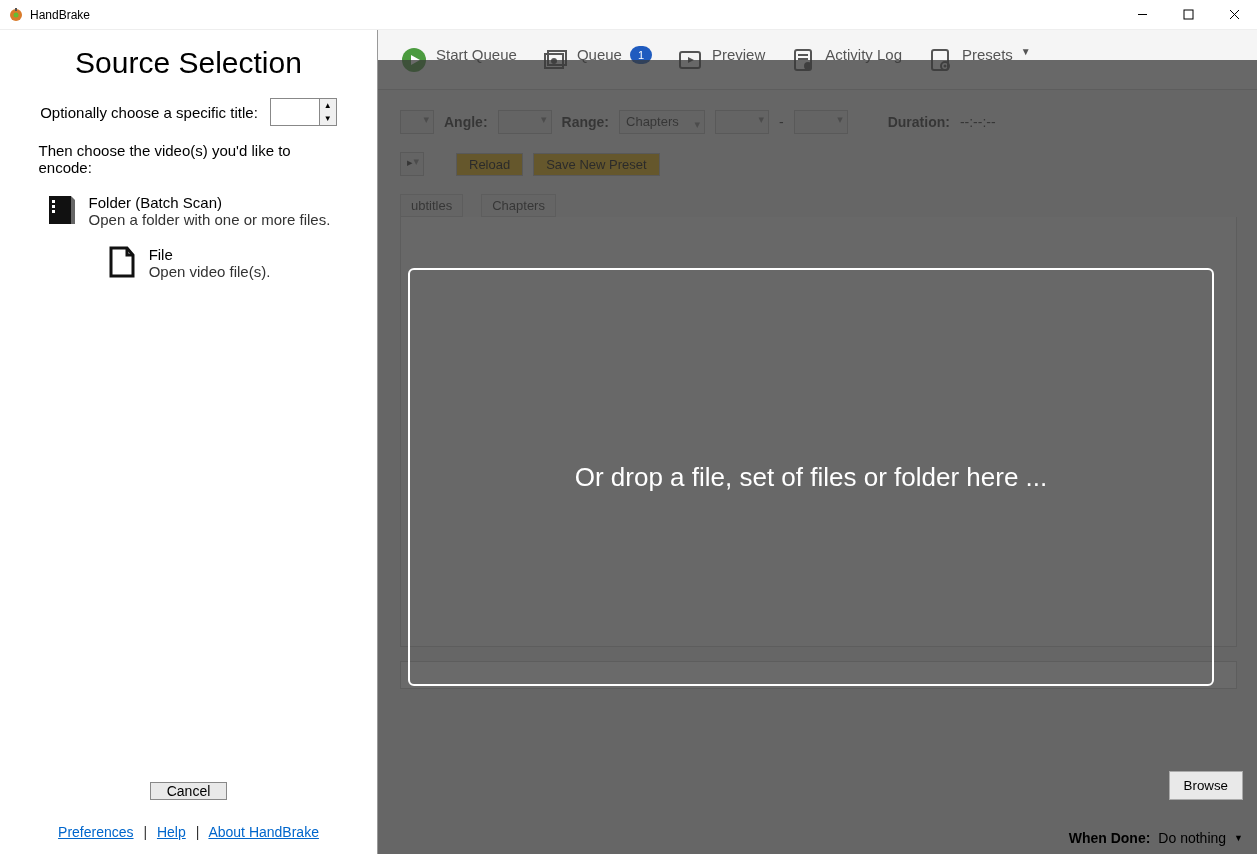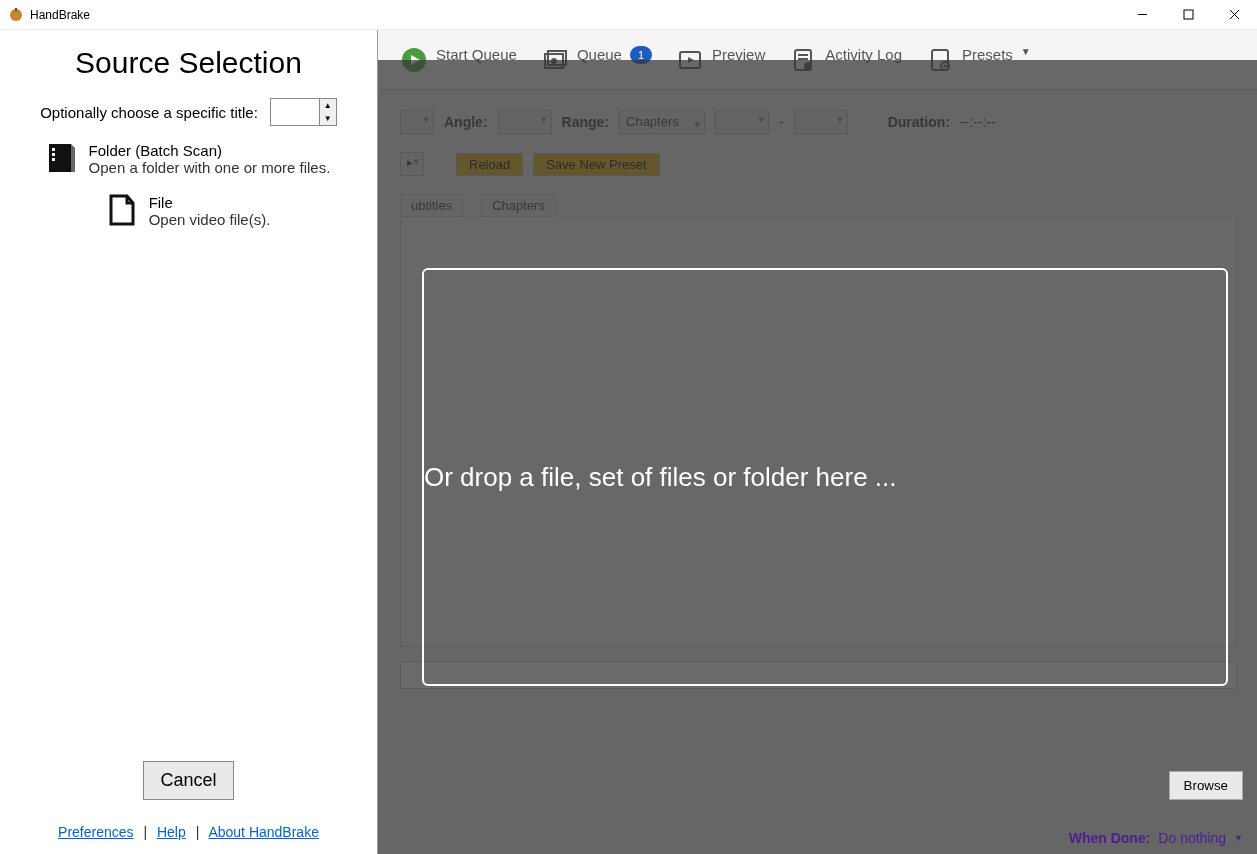--- a/index.html
+++ b/index.html
@@ -100,45 +100,45 @@
     .spin .spin-btns { display:flex; flex-direction:column; border-left:1px solid #888; }
     .spin .spin-btns button { width:16px; height:13px; border:none; background:#f0f0f0; font-size:8px; line-height:1; padding:0; }
     .panel .helper { font-size:15px; margin-bottom:18px; max-width:300px; }
     .choice { display:flex; gap:12px; align-items:flex-start; margin-bottom:18px; cursor:pointer; }
     .choice .c-icon { width:30px; height:32px; flex:none; }
     .choice .c-txt .title { font-size:15px; }
     .choice .c-txt .sub { font-size:15px; color:#333; }
 
     .panel .filler { flex:1; }
     .cancel-row { display:flex; justify-content:flex-end; margin-bottom:24px; }
-    .cancel-btn { background:#e9e9e9; border:1px solid #888; padding:8px 16px; font-size:18px; }
+    .cancel-btn { background:#e9e9e9; border:1px solid #888; padding:0 16px; font-size:14px; }
     .links { text-align:center; font-size:14px; margin-bottom:4px; }
     .links a { color:#0066cc; text-decoration:underline; }
     .links span.sep { color:#333; margin:0 6px; }
 
     
     .dropzone {
       position:absolute;
-      left:422px; top:238px;
+      left:408px; top:238px;
       width:806px; height:418px;
       border:2px solid #fff;
       border-radius:6px;
-      display:flex; align-items:center; justify-content:flex-start;
+      display:flex; align-items:center; justify-content:center;
       z-index:6;
       color:#fff;
       font-size:26px;
       font-weight:400;
       text-align:center;
       pointer-events:auto;
     }
 
     
     .bottom {
       position:absolute; right:14px; bottom:8px;
-      display:flex; align-items:center; gap:8px; font-size:14px; color:#4c1d95;
+      display:flex; align-items:center; gap:8px; font-size:14px; color:#000000;
       z-index:7;
     }
     .bottom b { font-weight:600; }
     .browse-btn {
       position:absolute; right:14px; bottom:54px;
       background:#e9e9e9; border:1px solid #aaa; padding:6px 14px;
       z-index:3;
     }
   </style>
 </head>
@@ -264,20 +264,21 @@
       <span>Optionally choose a specific title:</span>
       <div class="spin">
         <input type="text" value="" style="">
         <div class="spin-btns">
           <button>▲</button>
           <button>▼</button>
         </div>
       </div>
     </div>
 
+    <div class="helper">Then choose the video(s) you'd like to encode:</div>
 
     <div class="choice">
       <span class="c-icon">
         <svg viewBox="0 0 30 32">
             <rect x="2" y="2" width="22" height="28" fill="#111"></rect>
             <polygon points="24,30 24,2 28,6 28,30" fill="#666"></polygon>
             <rect x="5" y="6" width="3" height="3" fill="#fff"></rect>
             <rect x="5" y="11" width="3" height="3" fill="#fff"></rect>
             <rect x="5" y="16" width="3" height="3" fill="#fff"></rect>
           </svg>

